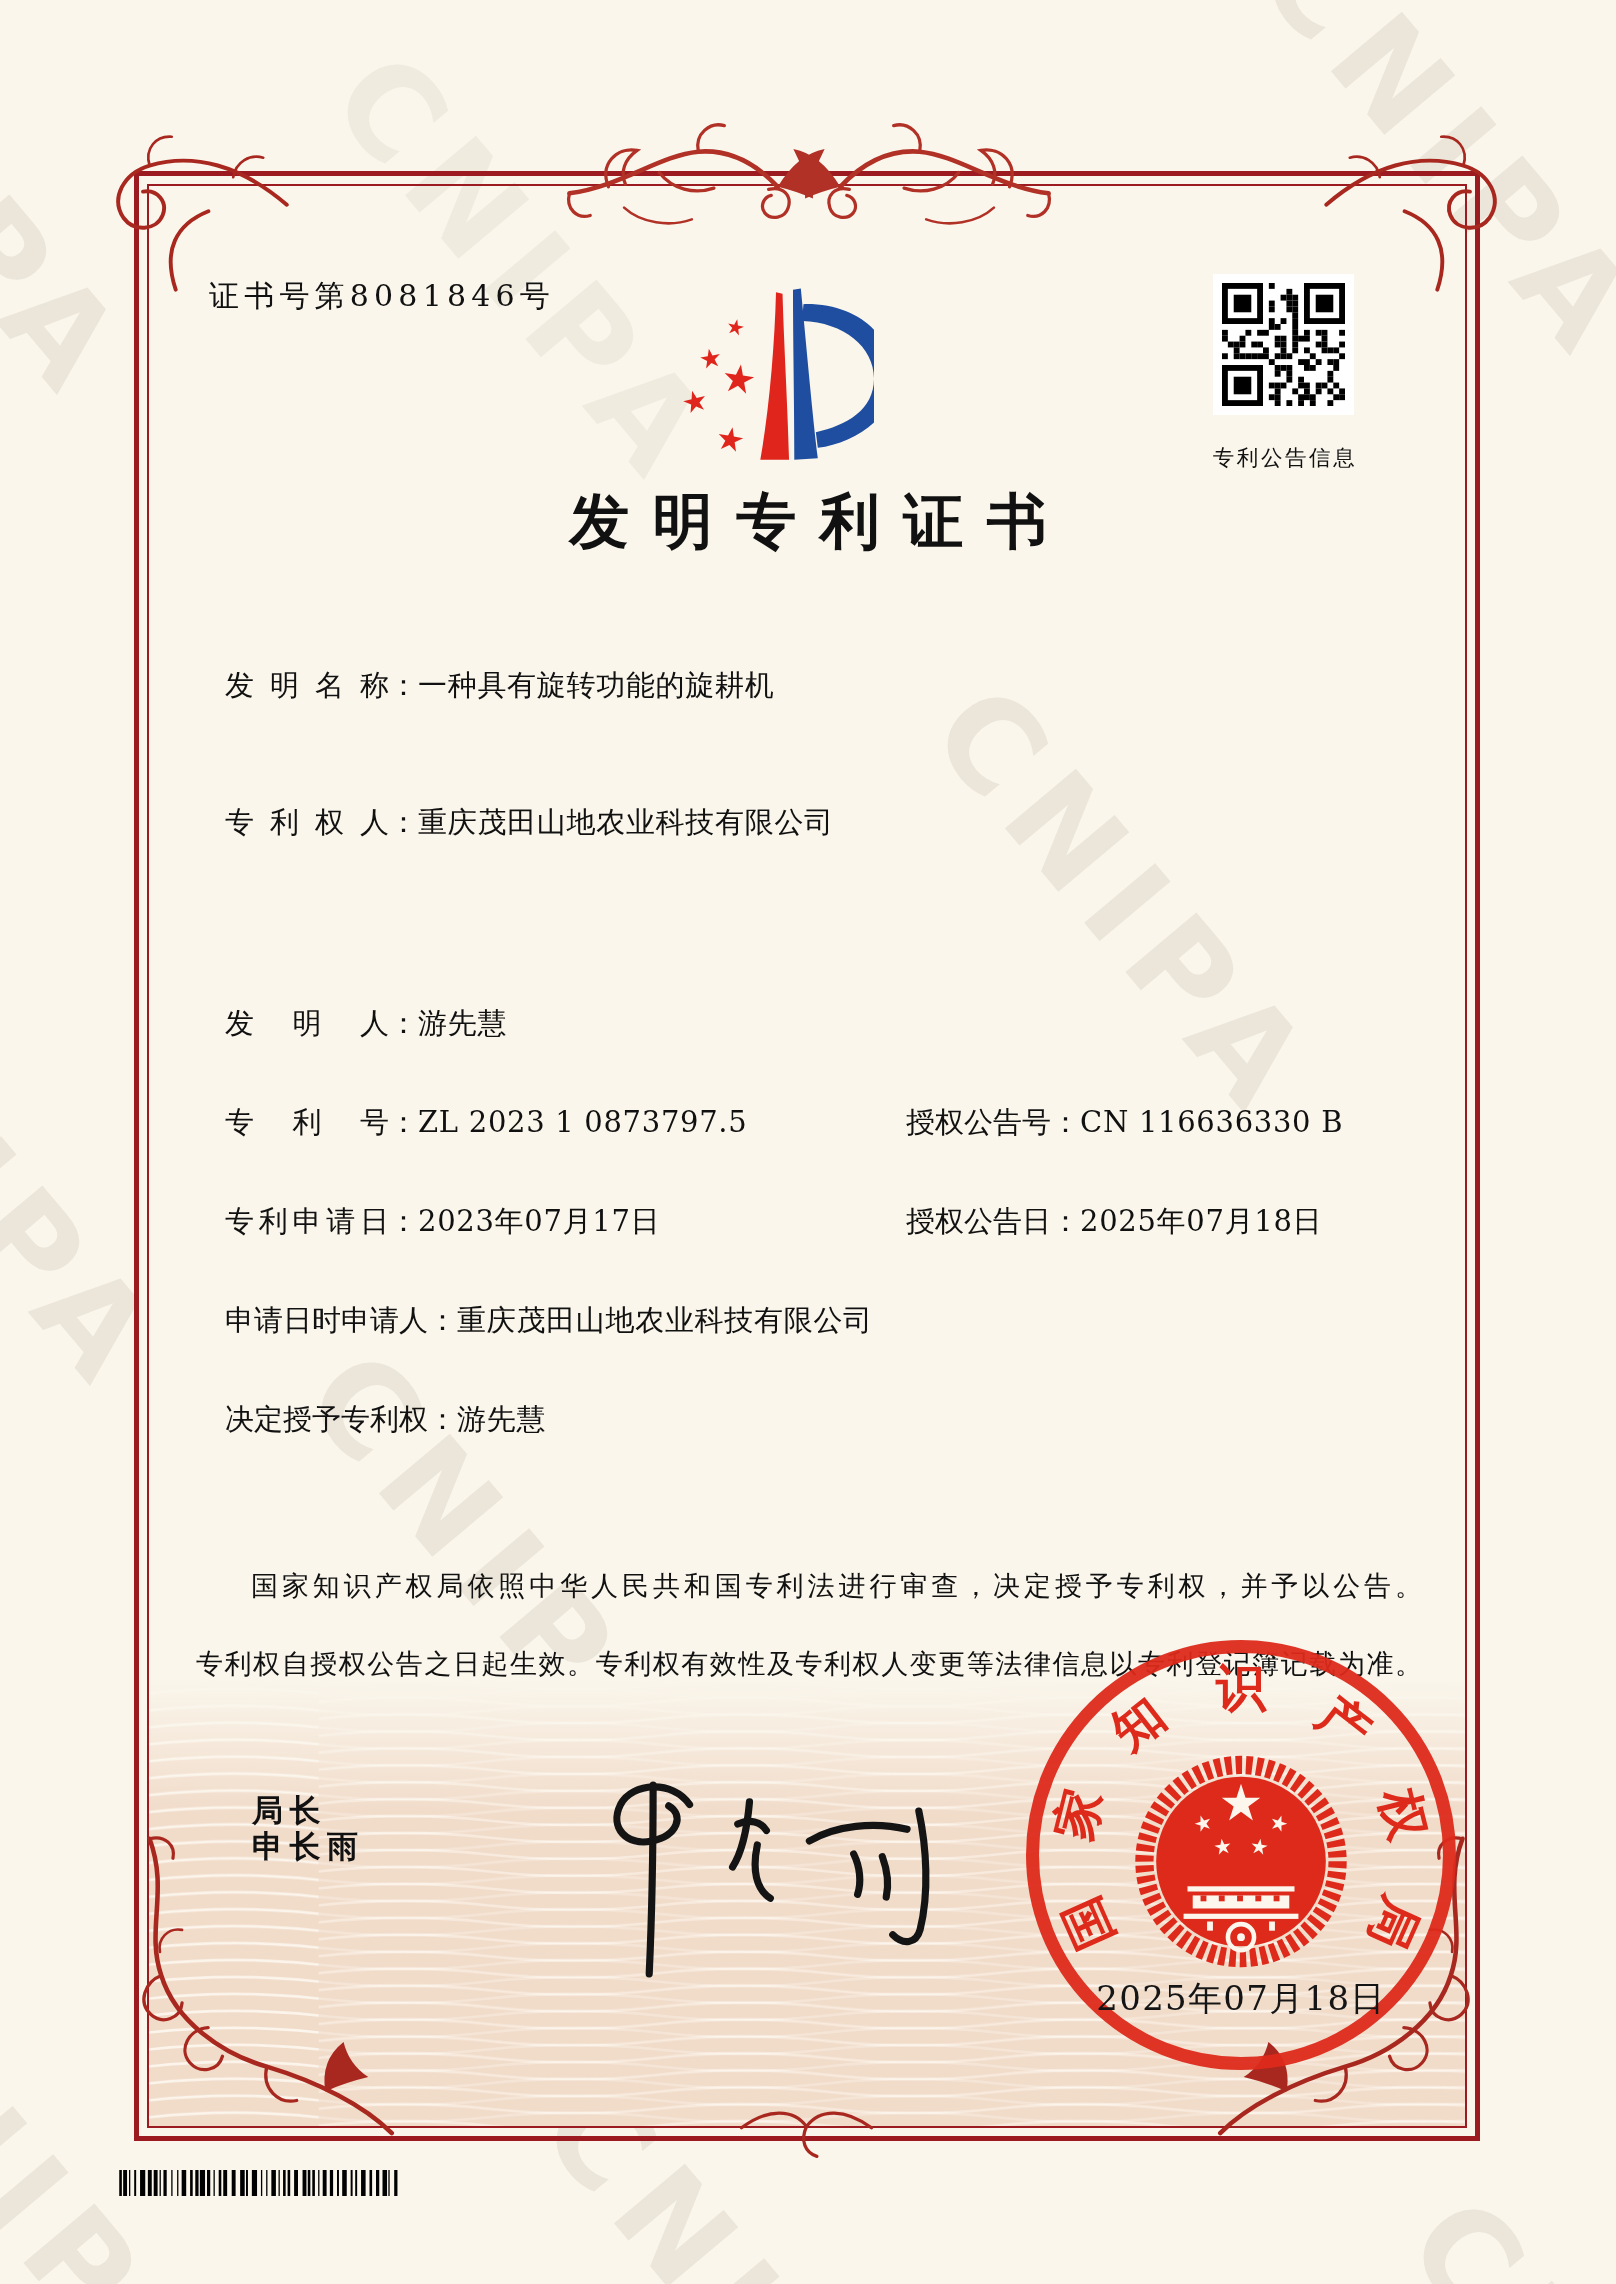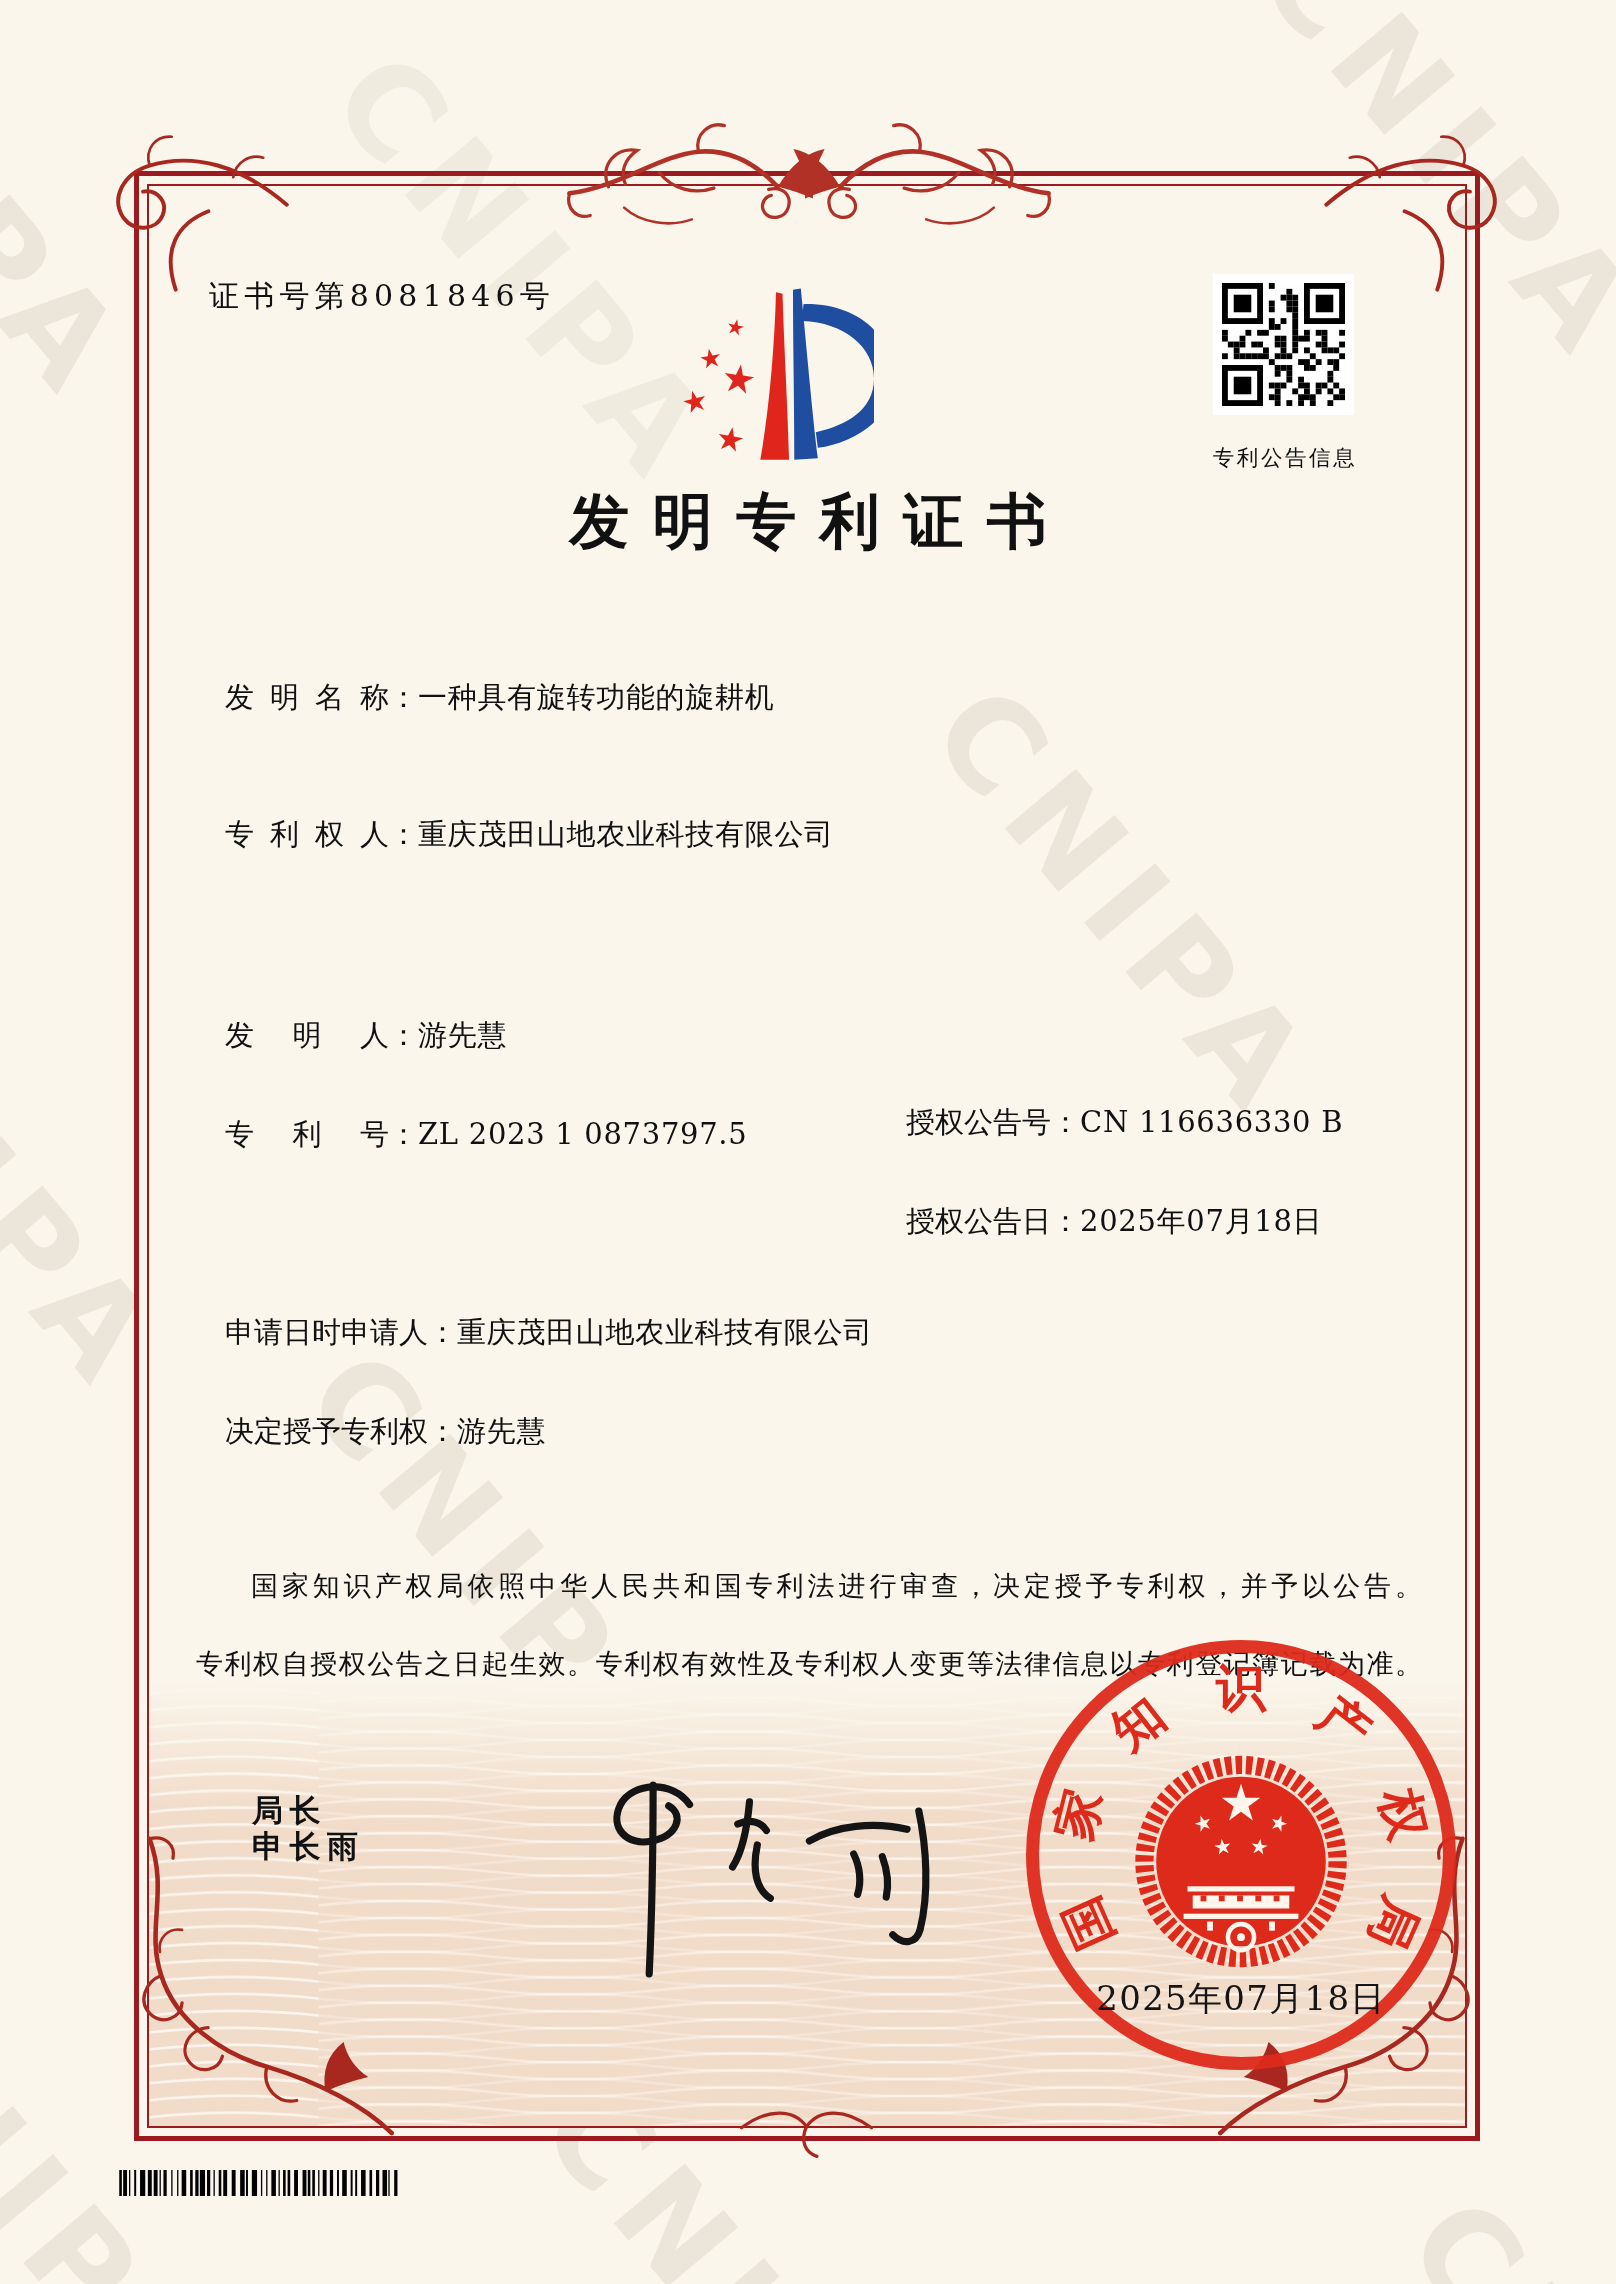--- a/index.html
+++ b/index.html
@@ -24,21 +24,21 @@
   
   .certno{position:absolute;left:209px;top:276px;font-size:30px;letter-spacing:5.2px;}
   .logo{position:absolute;left:678px;top:278px;}
   .qrbox{position:absolute;left:1213px;top:274px;width:141px;height:141px;background:#fff;}
   .qrbox svg{position:absolute;left:9px;top:9px;}
   .qrlabel{position:absolute;left:1187px;top:443px;width:196px;text-align:center;
            font-size:21.5px;letter-spacing:2.6px;}
   .title{position:absolute;left:0;top:482px;width:1616px;text-align:center;
          font-size:60px;font-weight:700;letter-spacing:23.5px;text-indent:23.5px;}
   
-  .frow{position:absolute;left:225px;font-size:29px;white-space:nowrap;margin-top:12px;}
+  .frow{position:absolute;left:225px;font-size:29px;white-space:nowrap;}
   .frow2{position:absolute;left:906px;font-size:29px;white-space:nowrap;}
   .flabel{display:inline-block;width:164px;text-align:justify;text-align-last:justify;}
   .fcolon{display:inline-block;width:29px;}
   .fval{letter-spacing:0.7px;}
   
   .statement{position:absolute;left:196px;top:1547px;width:1226px;font-size:27px;line-height:78px;}
   .st-line{text-align:justify;text-align-last:justify;word-break:break-all;}
   .st-line.indent{text-indent:55px;}
   
   .officer-title{position:absolute;left:252px;top:1790px;font-size:31px;font-weight:700;
@@ -302,20 +302,23 @@
   </div>
   <div class="frow" style="top:1004px">
     <span class="flabel">发明人</span><span class="fcolon">：</span><span class="fval">游先慧</span>
   </div>
   <div class="frow" style="top:1103px">
     <span class="flabel">专利号</span><span class="fcolon">：</span><span class="fval">ZL 2023 1 0873797.5</span>
   </div>
   <div class="frow2" style="top:1103px">
     <span>授权公告号</span><span class="fcolon">：</span><span class="fval">CN 116636330 B</span>
   </div>
+  <div class="frow" style="top:1202px">
+    <span class="flabel">专利申请日</span><span class="fcolon">：</span><span class="fval">2023年07月17日</span>
+  </div>
   <div class="frow2" style="top:1202px">
     <span>授权公告日</span><span class="fcolon">：</span><span class="fval">2025年07月18日</span>
   </div>
   <div class="frow" style="top:1301px">
     <span>申请日时申请人</span><span class="fcolon">：</span><span class="fval">重庆茂田山地农业科技有限公司</span>
   </div>
   <div class="frow" style="top:1400px">
     <span>决定授予专利权</span><span class="fcolon">：</span><span class="fval">游先慧</span>
   </div>
 

